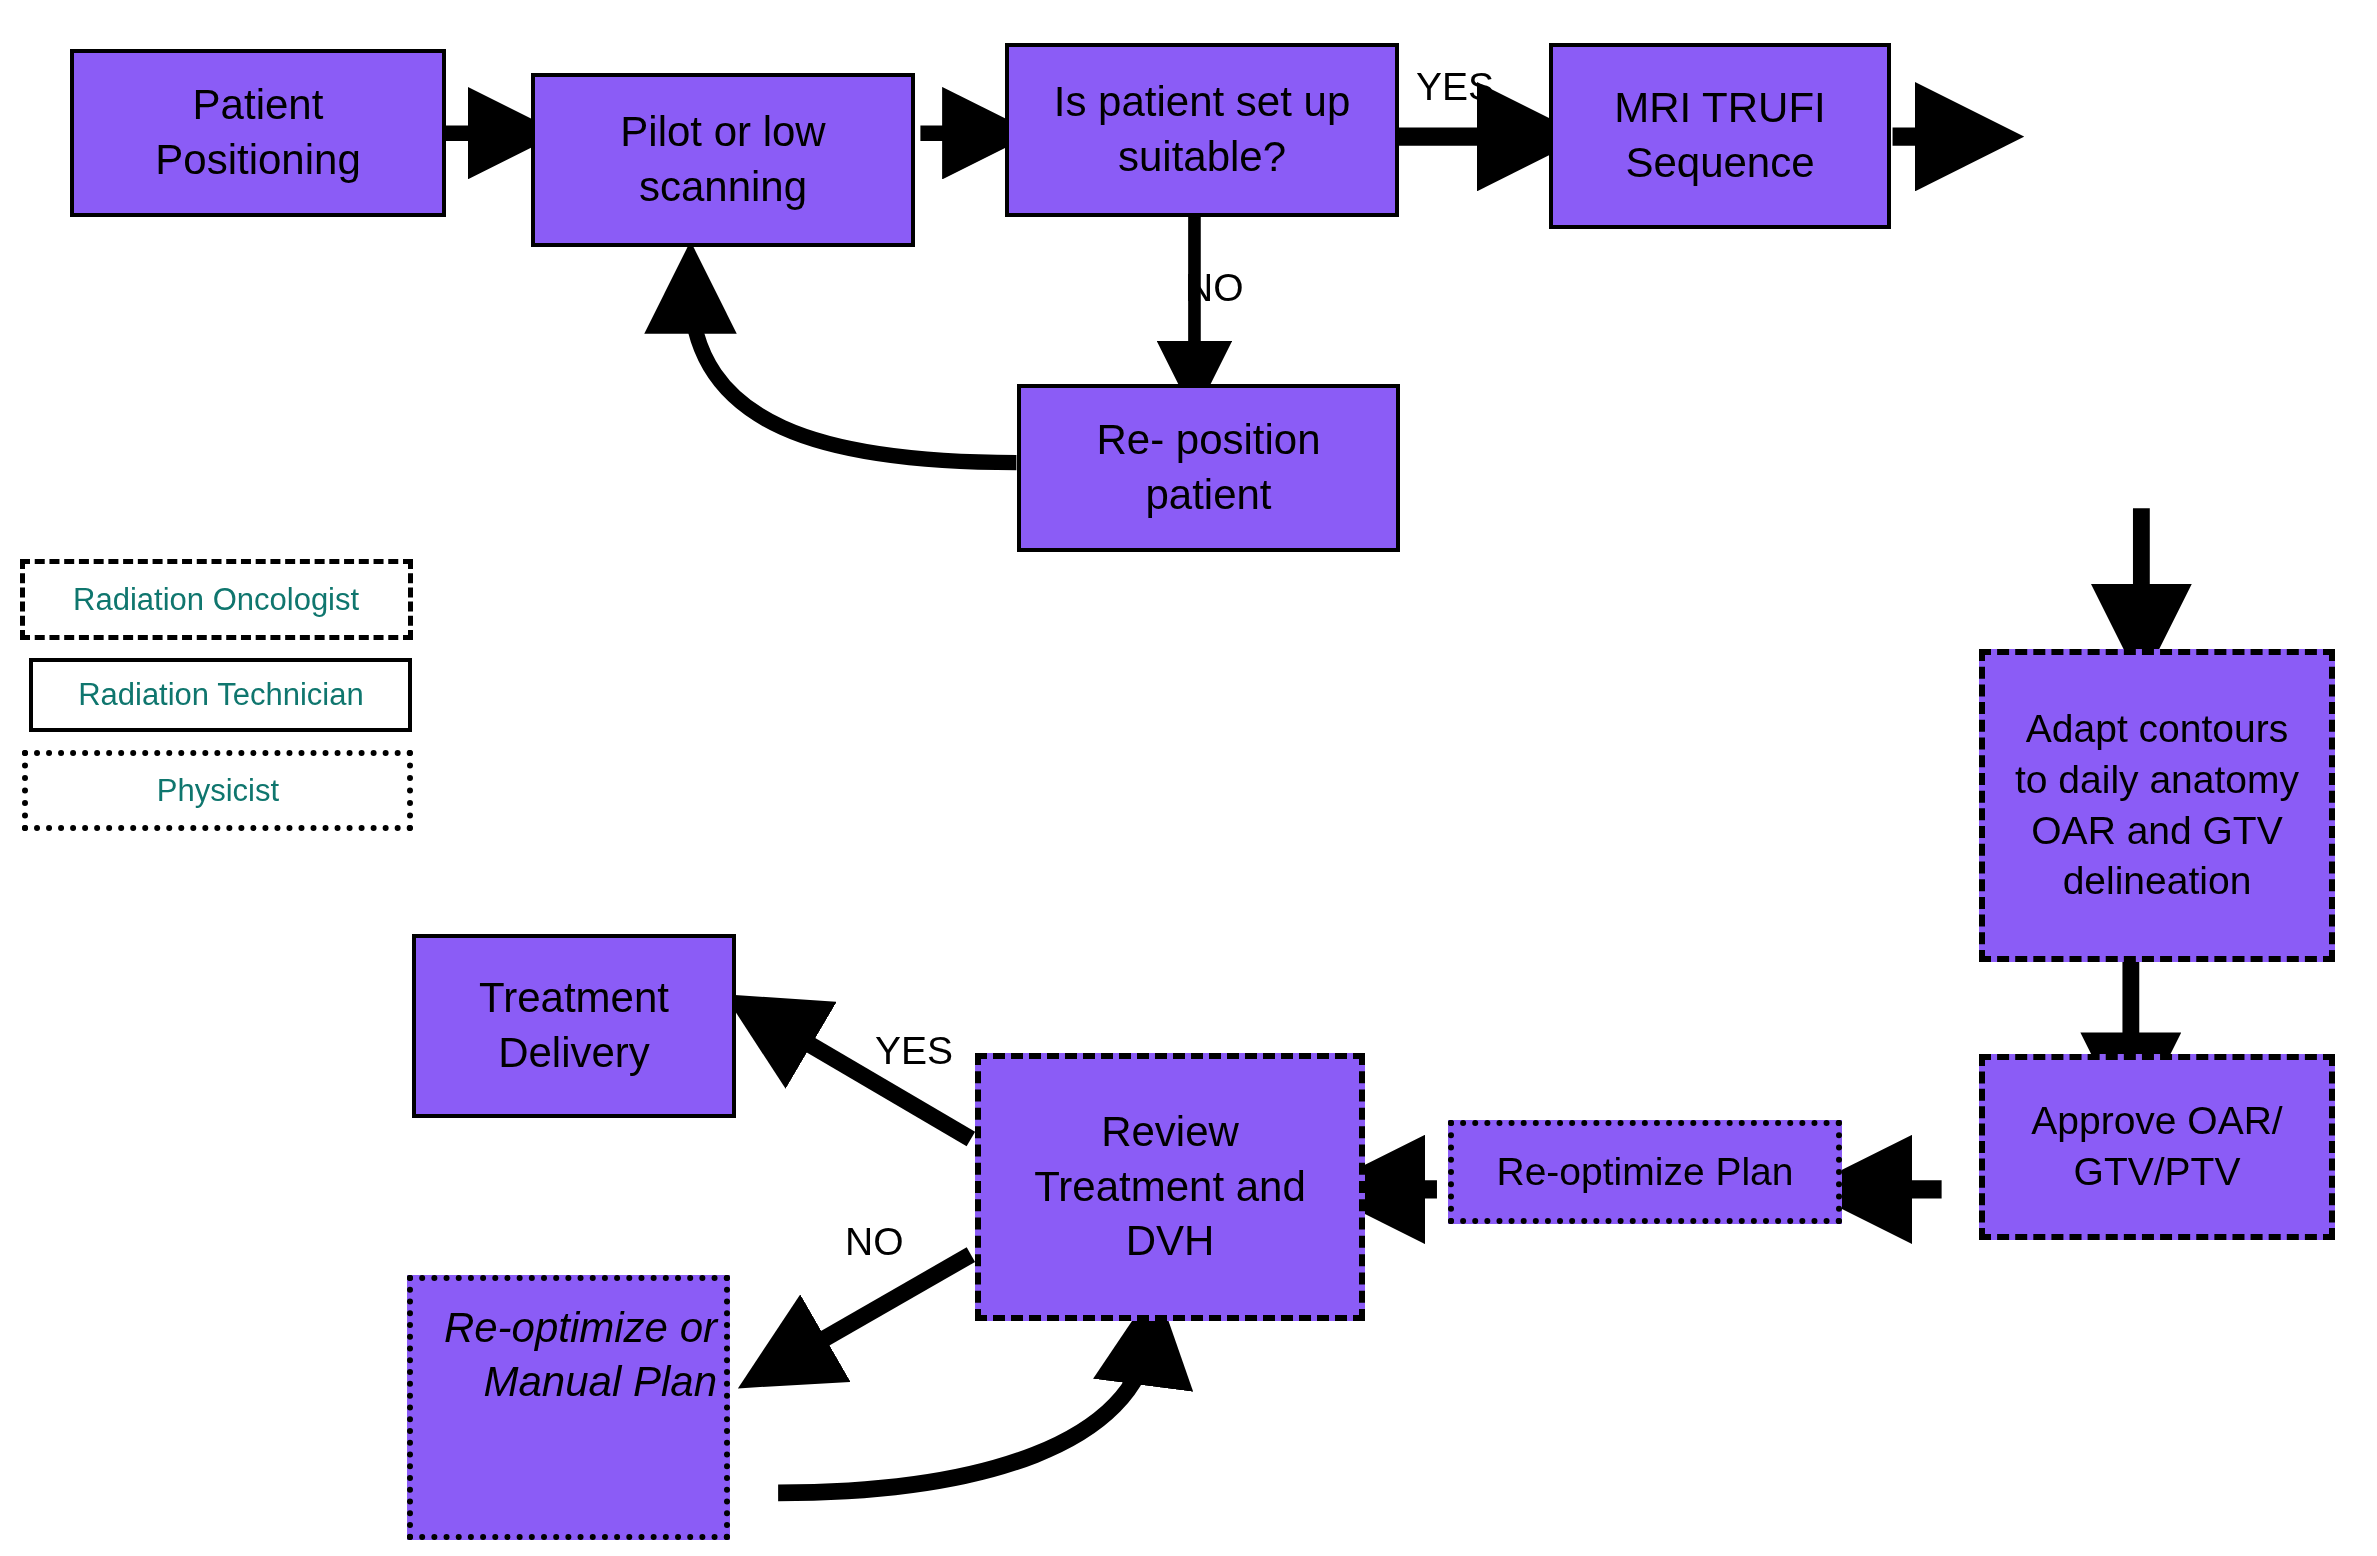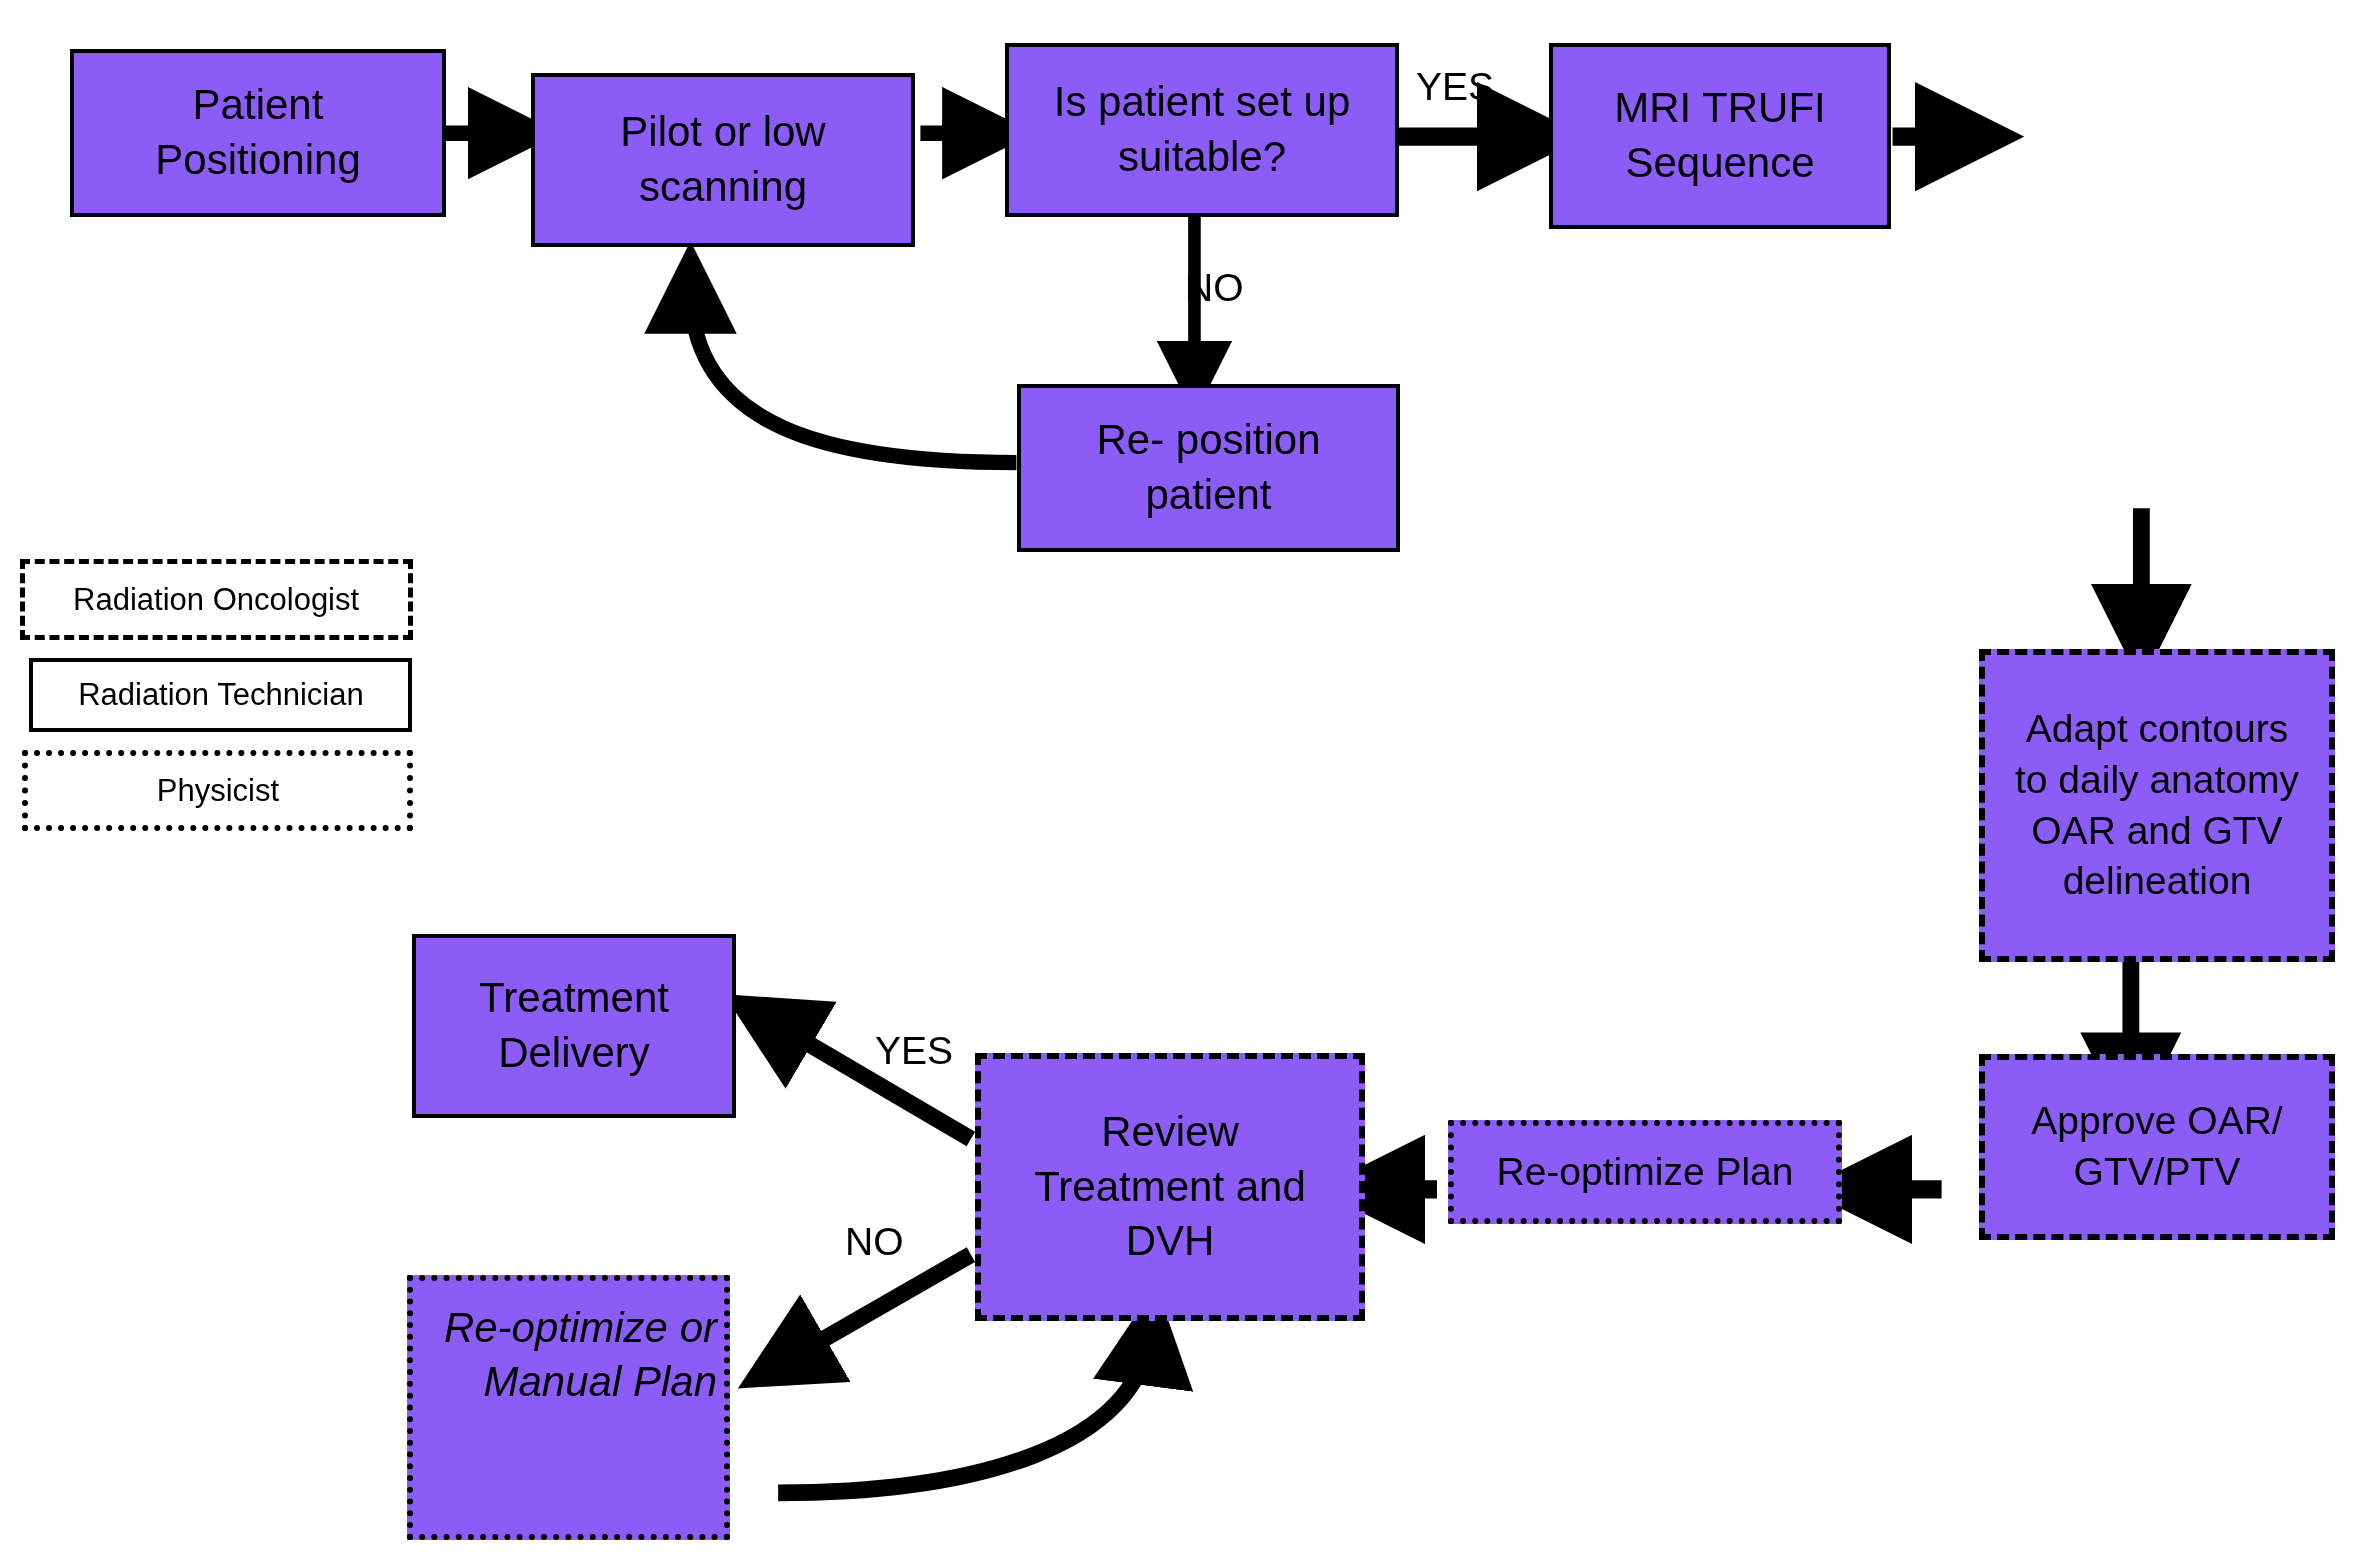--- a/index.html
+++ b/index.html
@@ -41,21 +41,21 @@
   .role-physicist  { border: 6.3px dotted #000; }
 
   .legend-item {
     position: absolute;
     box-sizing: border-box;
     display: flex;
     align-items: center;
     justify-content: center;
     text-align: center;
     background: #ffffff;
-    color: #000000;
+    color: #0f766e;
   }
   .legend-technician { border: 4.2px solid #000; }
   .legend-oncologist { border: 5.6px dashed #000; }
   .legend-physicist  { border: 6.3px dotted #000; }
 
   .edge-label {
     position: absolute;
     color: #000;
     white-space: nowrap;
   }

